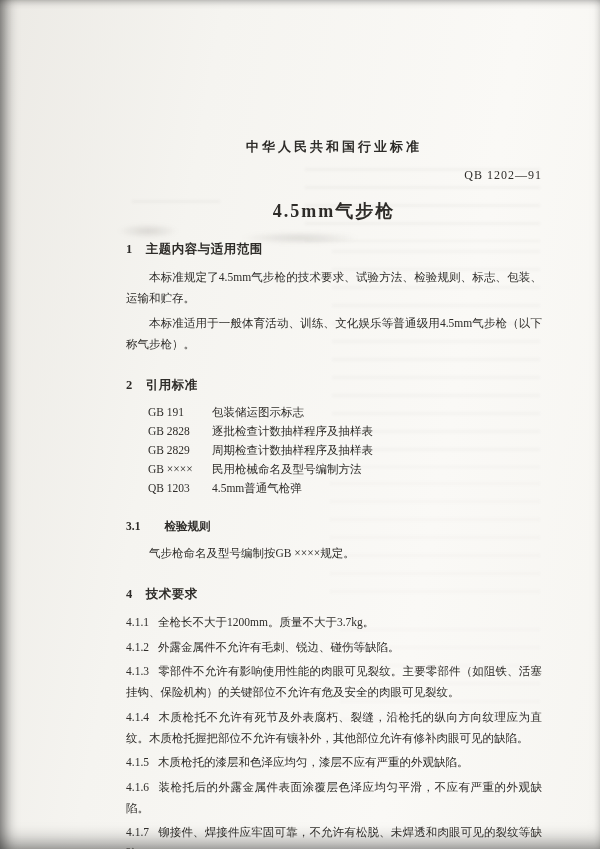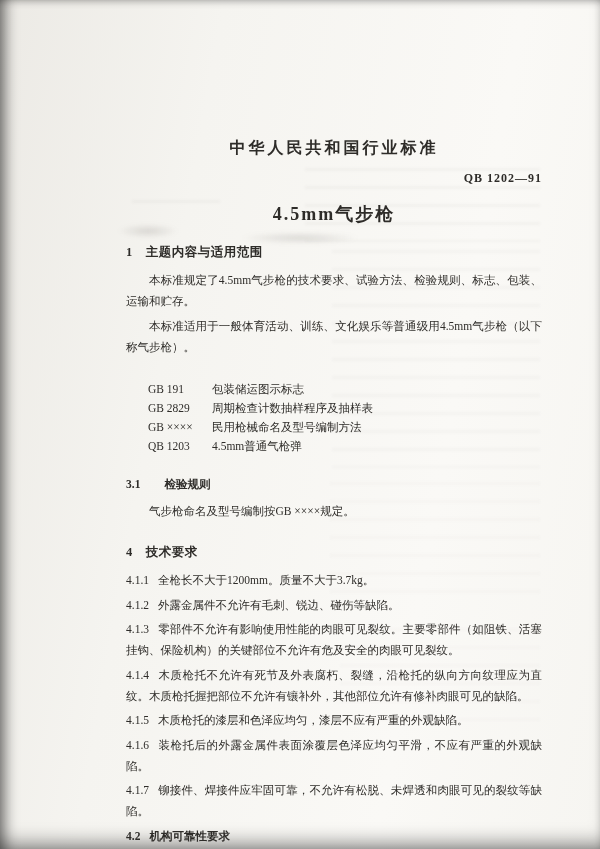--- a/index.html
+++ b/index.html
@@ -18,22 +18,22 @@
     color:#2e2c29;
   }
   .paper{
     box-sizing:border-box;
     width:600px;height:849px;
     padding:138px 58px 30px 126px;
     display:flex;flex-direction:column;
     position:relative;z-index:2;
   }
   
-  .std-label{text-align:center;font-weight:bold;font-size:16px;letter-spacing:3px;}
-  .std-number{text-align:right;font-size:12px;letter-spacing:1px;margin-top:12px;font-weight:bold;}
+  .std-label{text-align:center;font-weight:bold;font-size:13px;letter-spacing:3px;}
+  .std-number{text-align:right;font-size:12px;letter-spacing:1px;margin-top:12px;font-weight:normal;}
   .doc-title{text-align:center;font-size:18px;font-weight:bold;letter-spacing:2px;margin:16px 0 0 0;}
   
   section{margin-top:18px;font-family:Liberation Serif, serif;}
   section h2{font-size:12.5px;font-weight:bold;margin:0 0 9px 0;letter-spacing:.5px;}
   p{margin:0 0 4px 0;font-size:11.5px;line-height:21px;text-align:justify;}
   .indent{text-indent:2em;}
   ul.refs{list-style:none;margin:0;padding:0 0 0 22px;}
   ul.refs li{font-size:11.5px;line-height:19px;}
   ul.refs .code{display:inline-block;min-width:64px;}
   .clause{margin:0 0 3.5px 0;}
@@ -81,22 +81,24 @@
       <h1 class="doc-title">4.5mm气步枪</h1>
     </div>
 
     <section>
       <h2>1　主题内容与适用范围</h2>
       <p class="indent">本标准规定了4.5mm气步枪的技术要求、试验方法、检验规则、标志、包装、运输和贮存。</p>
       <p class="indent">本标准适用于一般体育活动、训练、文化娱乐等普通级用4.5mm气步枪（以下称气步枪）。</p>
     </section>
 
     <section>
+      <h2>2　引用标准</h2>
       <ul class="refs">
         <li><span class="code">GB 191</span><span>包装储运图示标志</span></li>
+        <li><span class="code">GB 2828</span><span>逐批检查计数抽样程序及抽样表</span></li>
         <li><span class="code">GB 2829</span><span>周期检查计数抽样程序及抽样表</span></li>
         <li><span class="code">GB ××××</span><span>民用枪械命名及型号编制方法</span></li>
         <li><span class="code">QB 1203</span><span>4.5mm普通气枪弹</span></li>
       </ul>
     </section>
 
     <section>
       <p class="sub-head"><span class="num">3.1</span><span>检验规则</span></p>
       <p class="indent">气步枪命名及型号编制按GB ××××规定。</p>
     </section>

